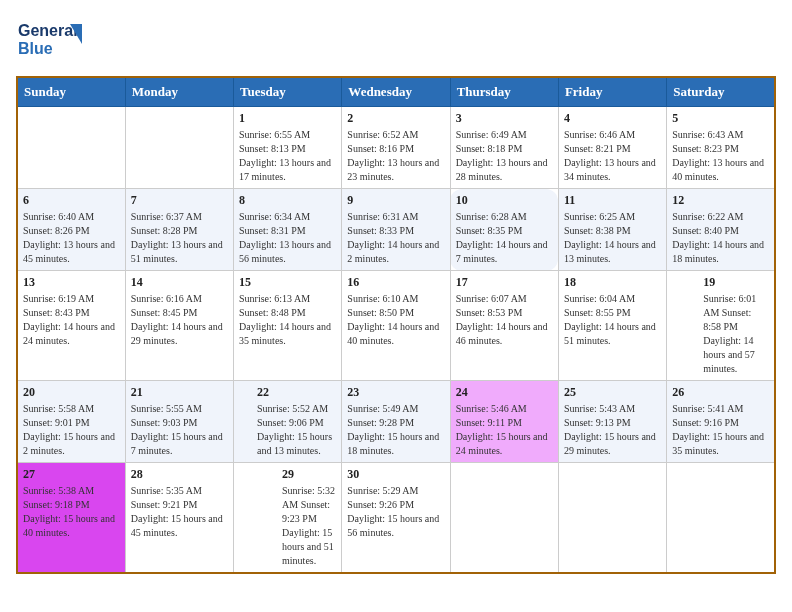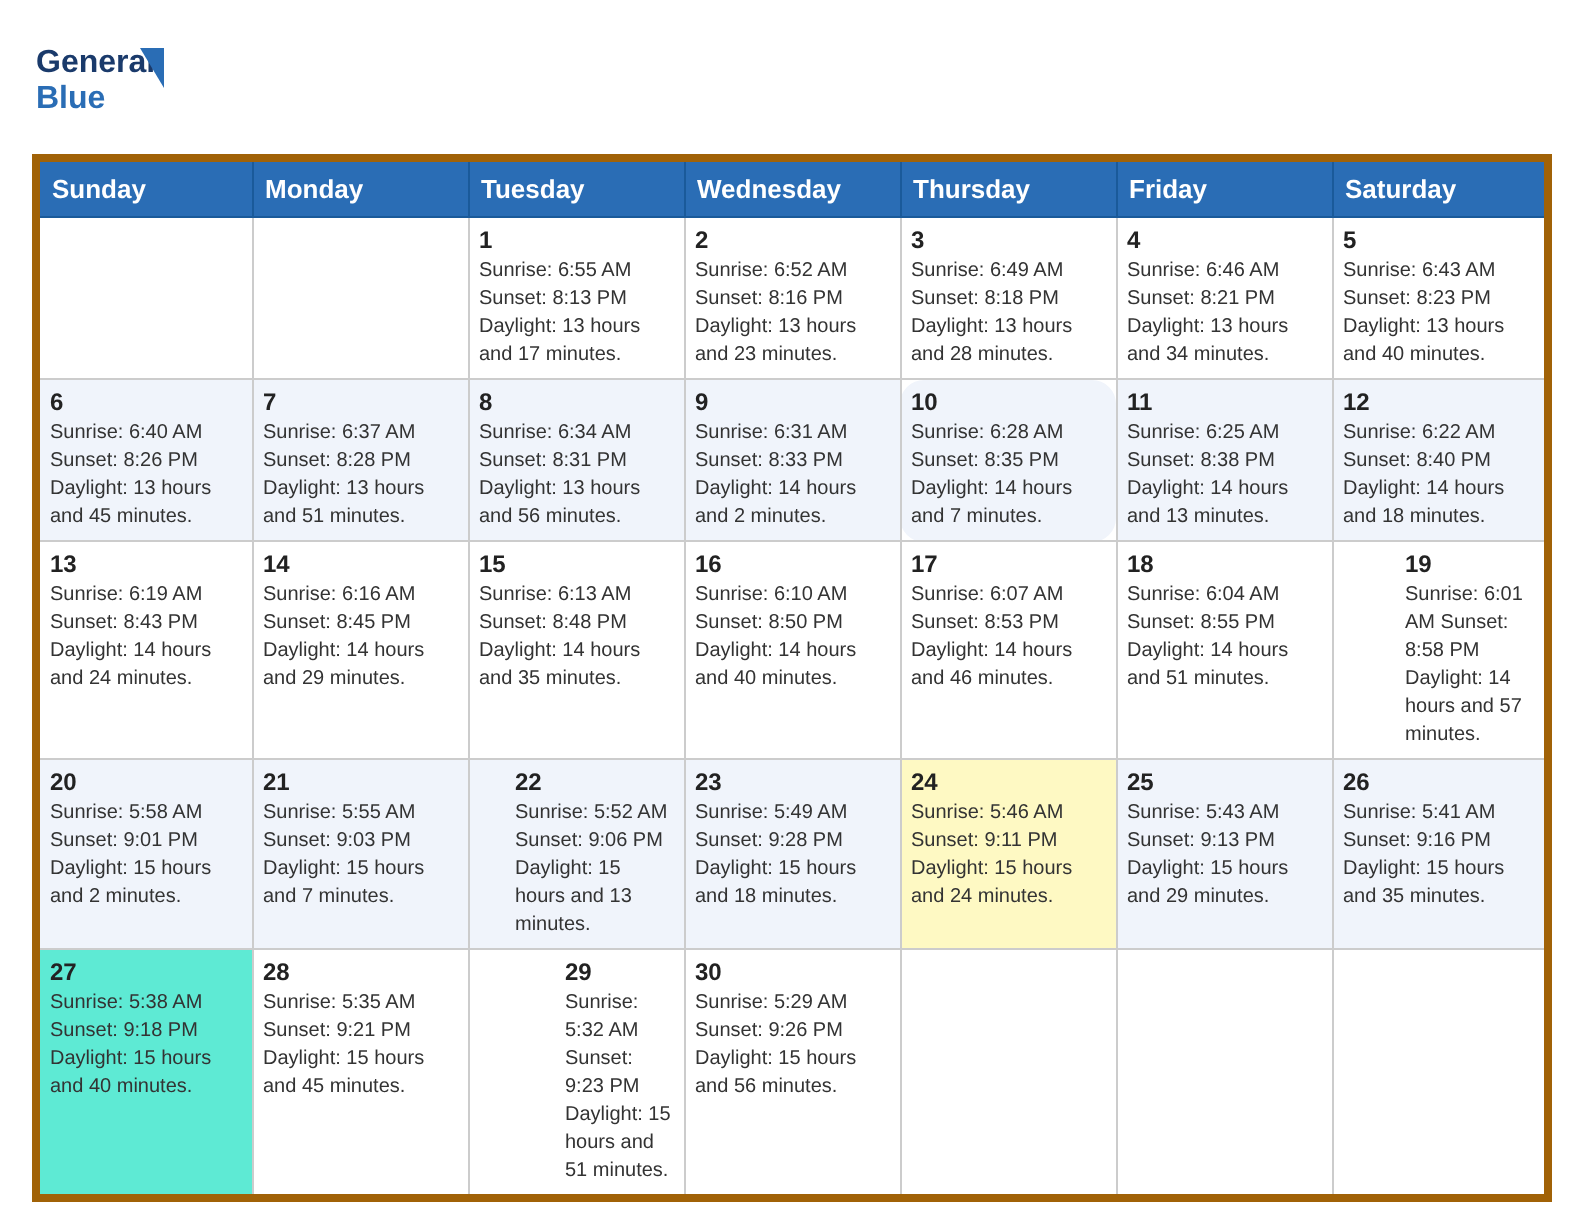--- a/index.html
+++ b/index.html
@@ -29,21 +29,22 @@
       color: #1a3a6b;
       line-height: 1.1;
     }
     .subtitle {
       font-size: 14px;
       color: #333;
     }
     .calendar {
       width: 100%;
       border-collapse: collapse;
-      border: 4px solid #a16207;
+      border: 2px solid #a16207;
+      font-family: Liberation Serif, serif;
     }
     .calendar th {
       background: #2a6db5;
       color: #fff;
       font-size: 13px;
       font-weight: bold;
       padding: 6px 6px;
       text-align: left;
       border: 1px solid #1a5a9a;
     }
@@ -255,41 +256,41 @@
           <div class="day-info">Sunrise: 5:52 AM
 Sunset: 9:06 PM
 Daylight: 15 hours and 13 minutes.</div>
         </td>
         <td style="background: rgb(240, 244, 251); margin-top: 20px;">
           <span class="day-number">23</span>
           <div class="day-info">Sunrise: 5:49 AM
 Sunset: 9:28 PM
 Daylight: 15 hours and 18 minutes.</div>
         </td>
-        <td style="background: #fef9c3;">
+        <td style="background: #f0abfc;">
           <span class="day-number">24</span>
           <div class="day-info">Sunrise: 5:46 AM
 Sunset: 9:11 PM
 Daylight: 15 hours and 24 minutes.</div>
         </td>
         <td style="background: rgb(240, 244, 251);">
           <span class="day-number">25</span>
           <div class="day-info">Sunrise: 5:43 AM
 Sunset: 9:13 PM
 Daylight: 15 hours and 29 minutes.</div>
         </td>
         <td style="background: rgb(240, 244, 251);">
           <span class="day-number">26</span>
           <div class="day-info">Sunrise: 5:41 AM
 Sunset: 9:16 PM
 Daylight: 15 hours and 35 minutes.</div>
         </td>
       </tr>
       <tr>
-        <td style="background: #5eead4; margin-top: 28px;">
+        <td style="background: #d946ef; margin-top: 28px;">
           <span class="day-number">27</span>
           <div class="day-info">Sunrise: 5:38 AM
 Sunset: 9:18 PM
 Daylight: 15 hours and 40 minutes.</div>
         </td>
         <td style="background: rgb(255, 255, 255);">
           <span class="day-number">28</span>
           <div class="day-info">Sunrise: 5:35 AM
 Sunset: 9:21 PM
 Daylight: 15 hours and 45 minutes.</div>

